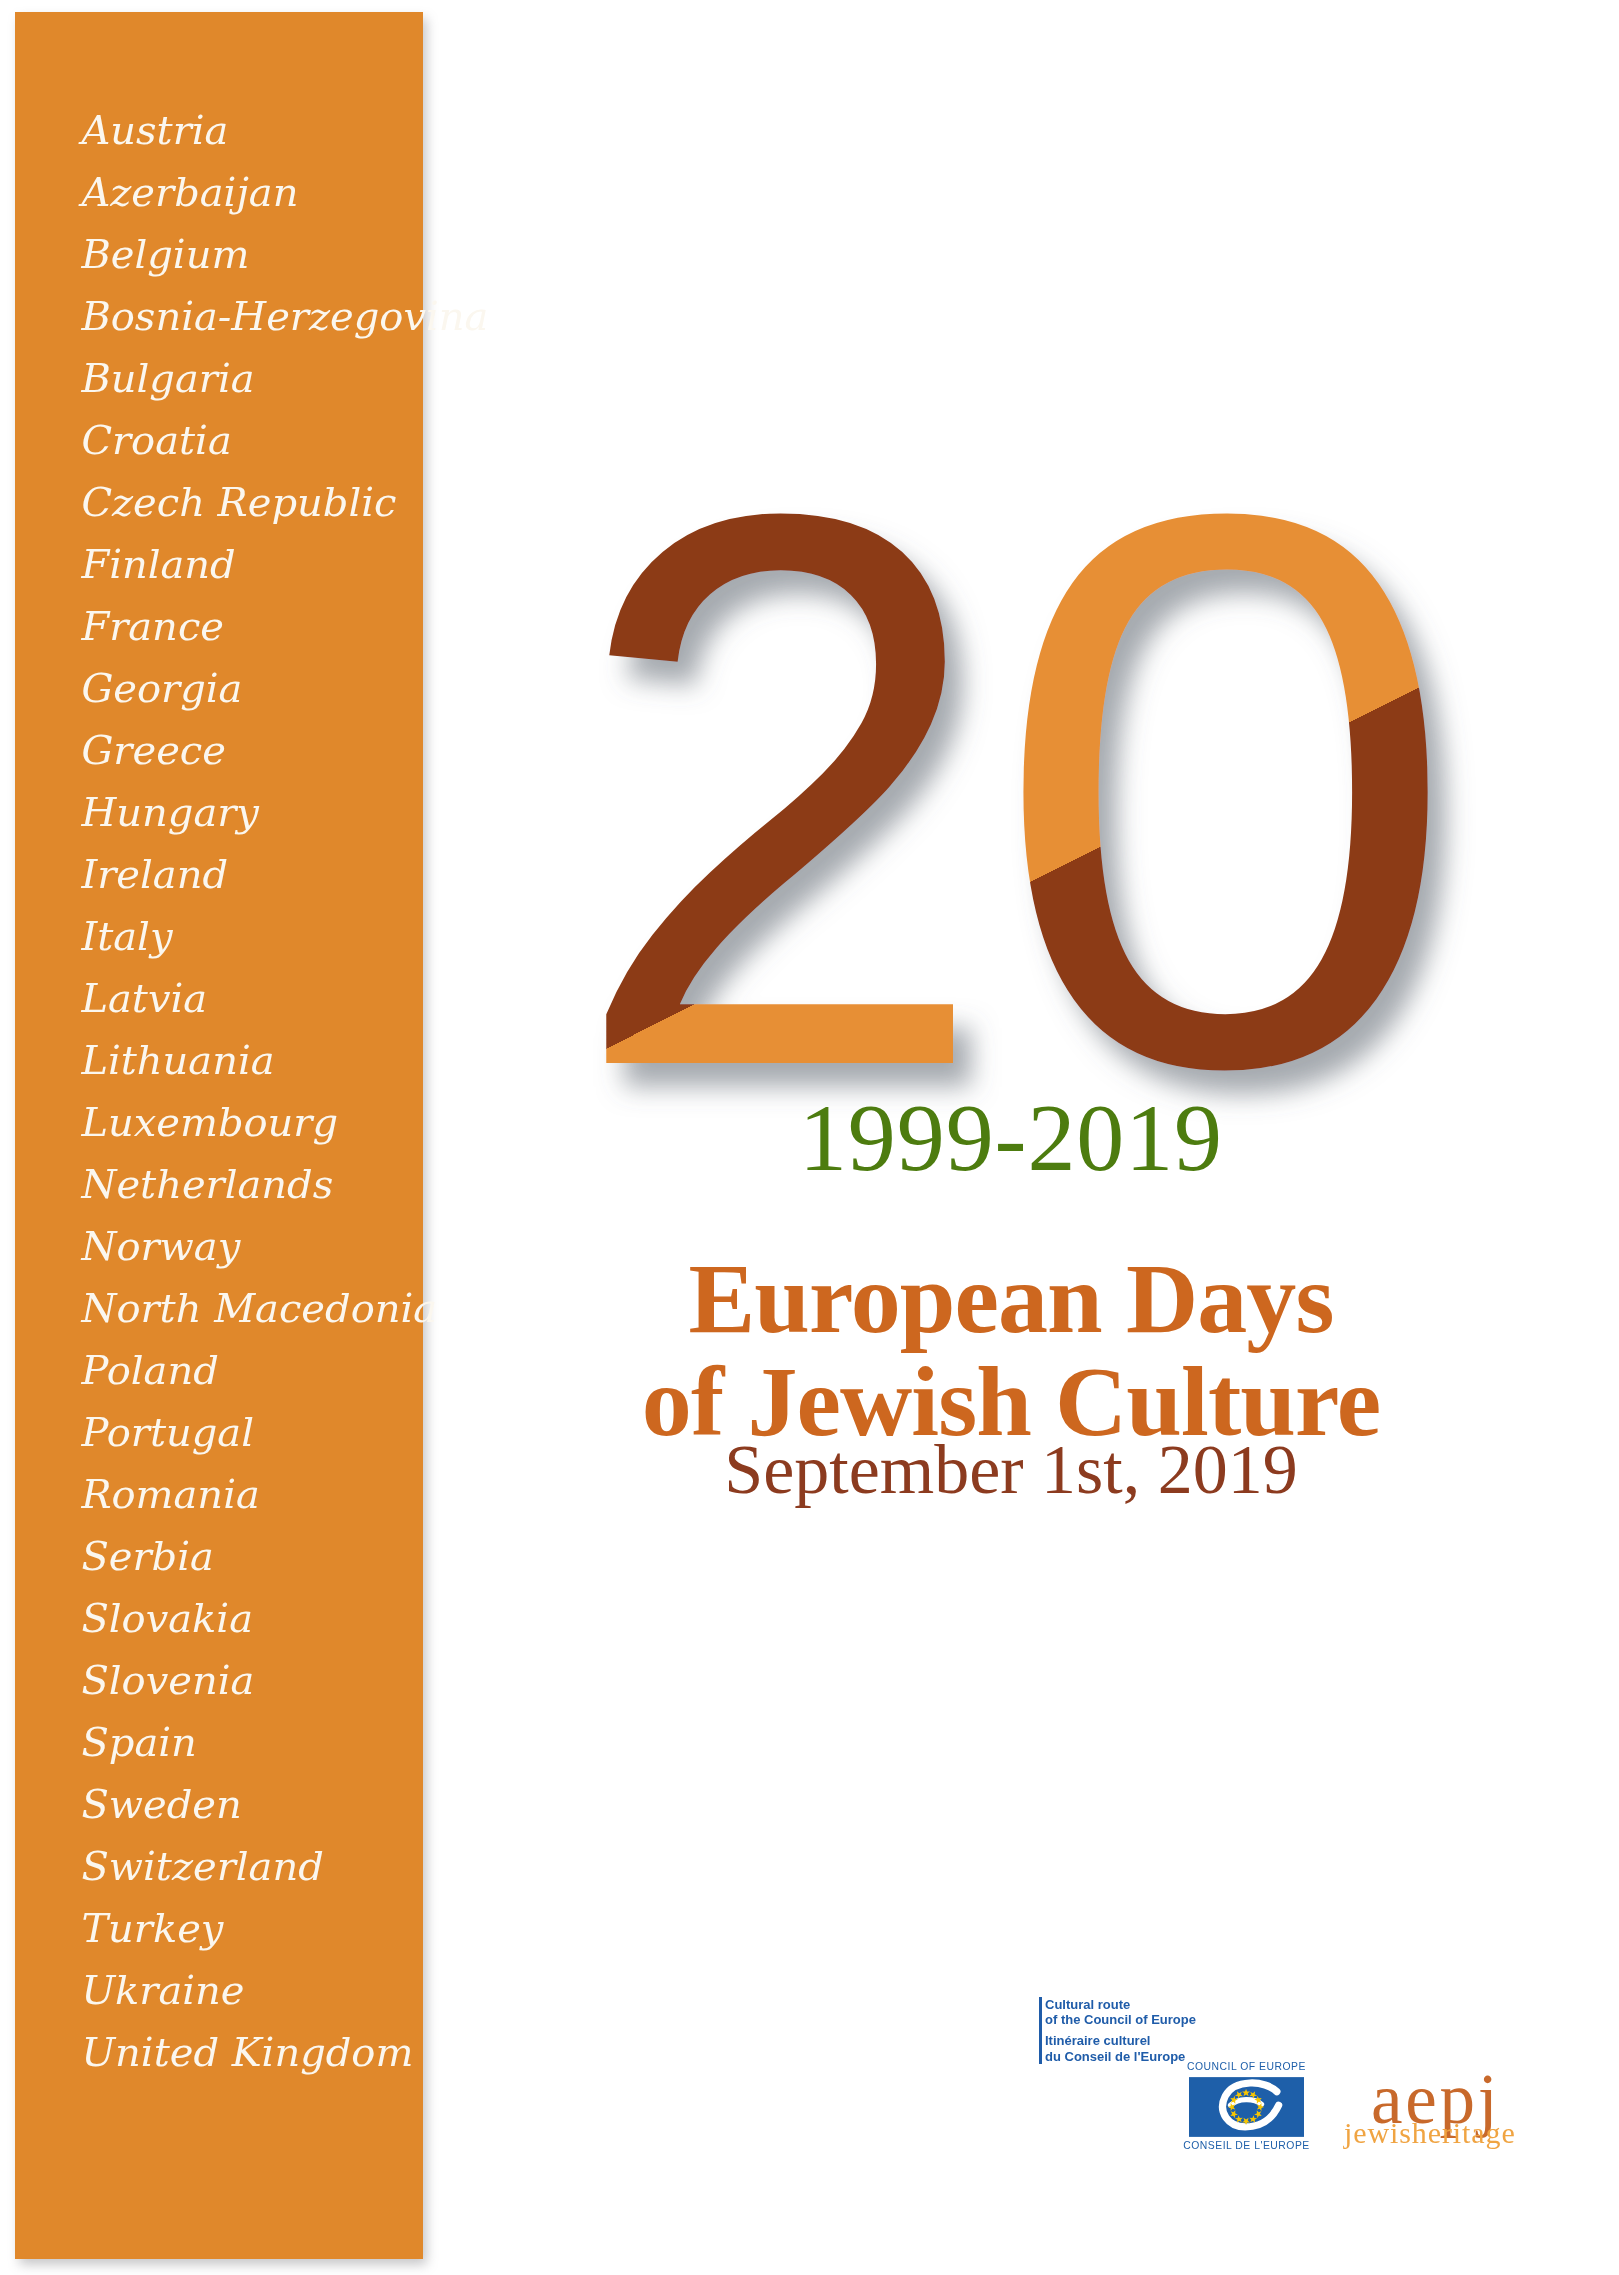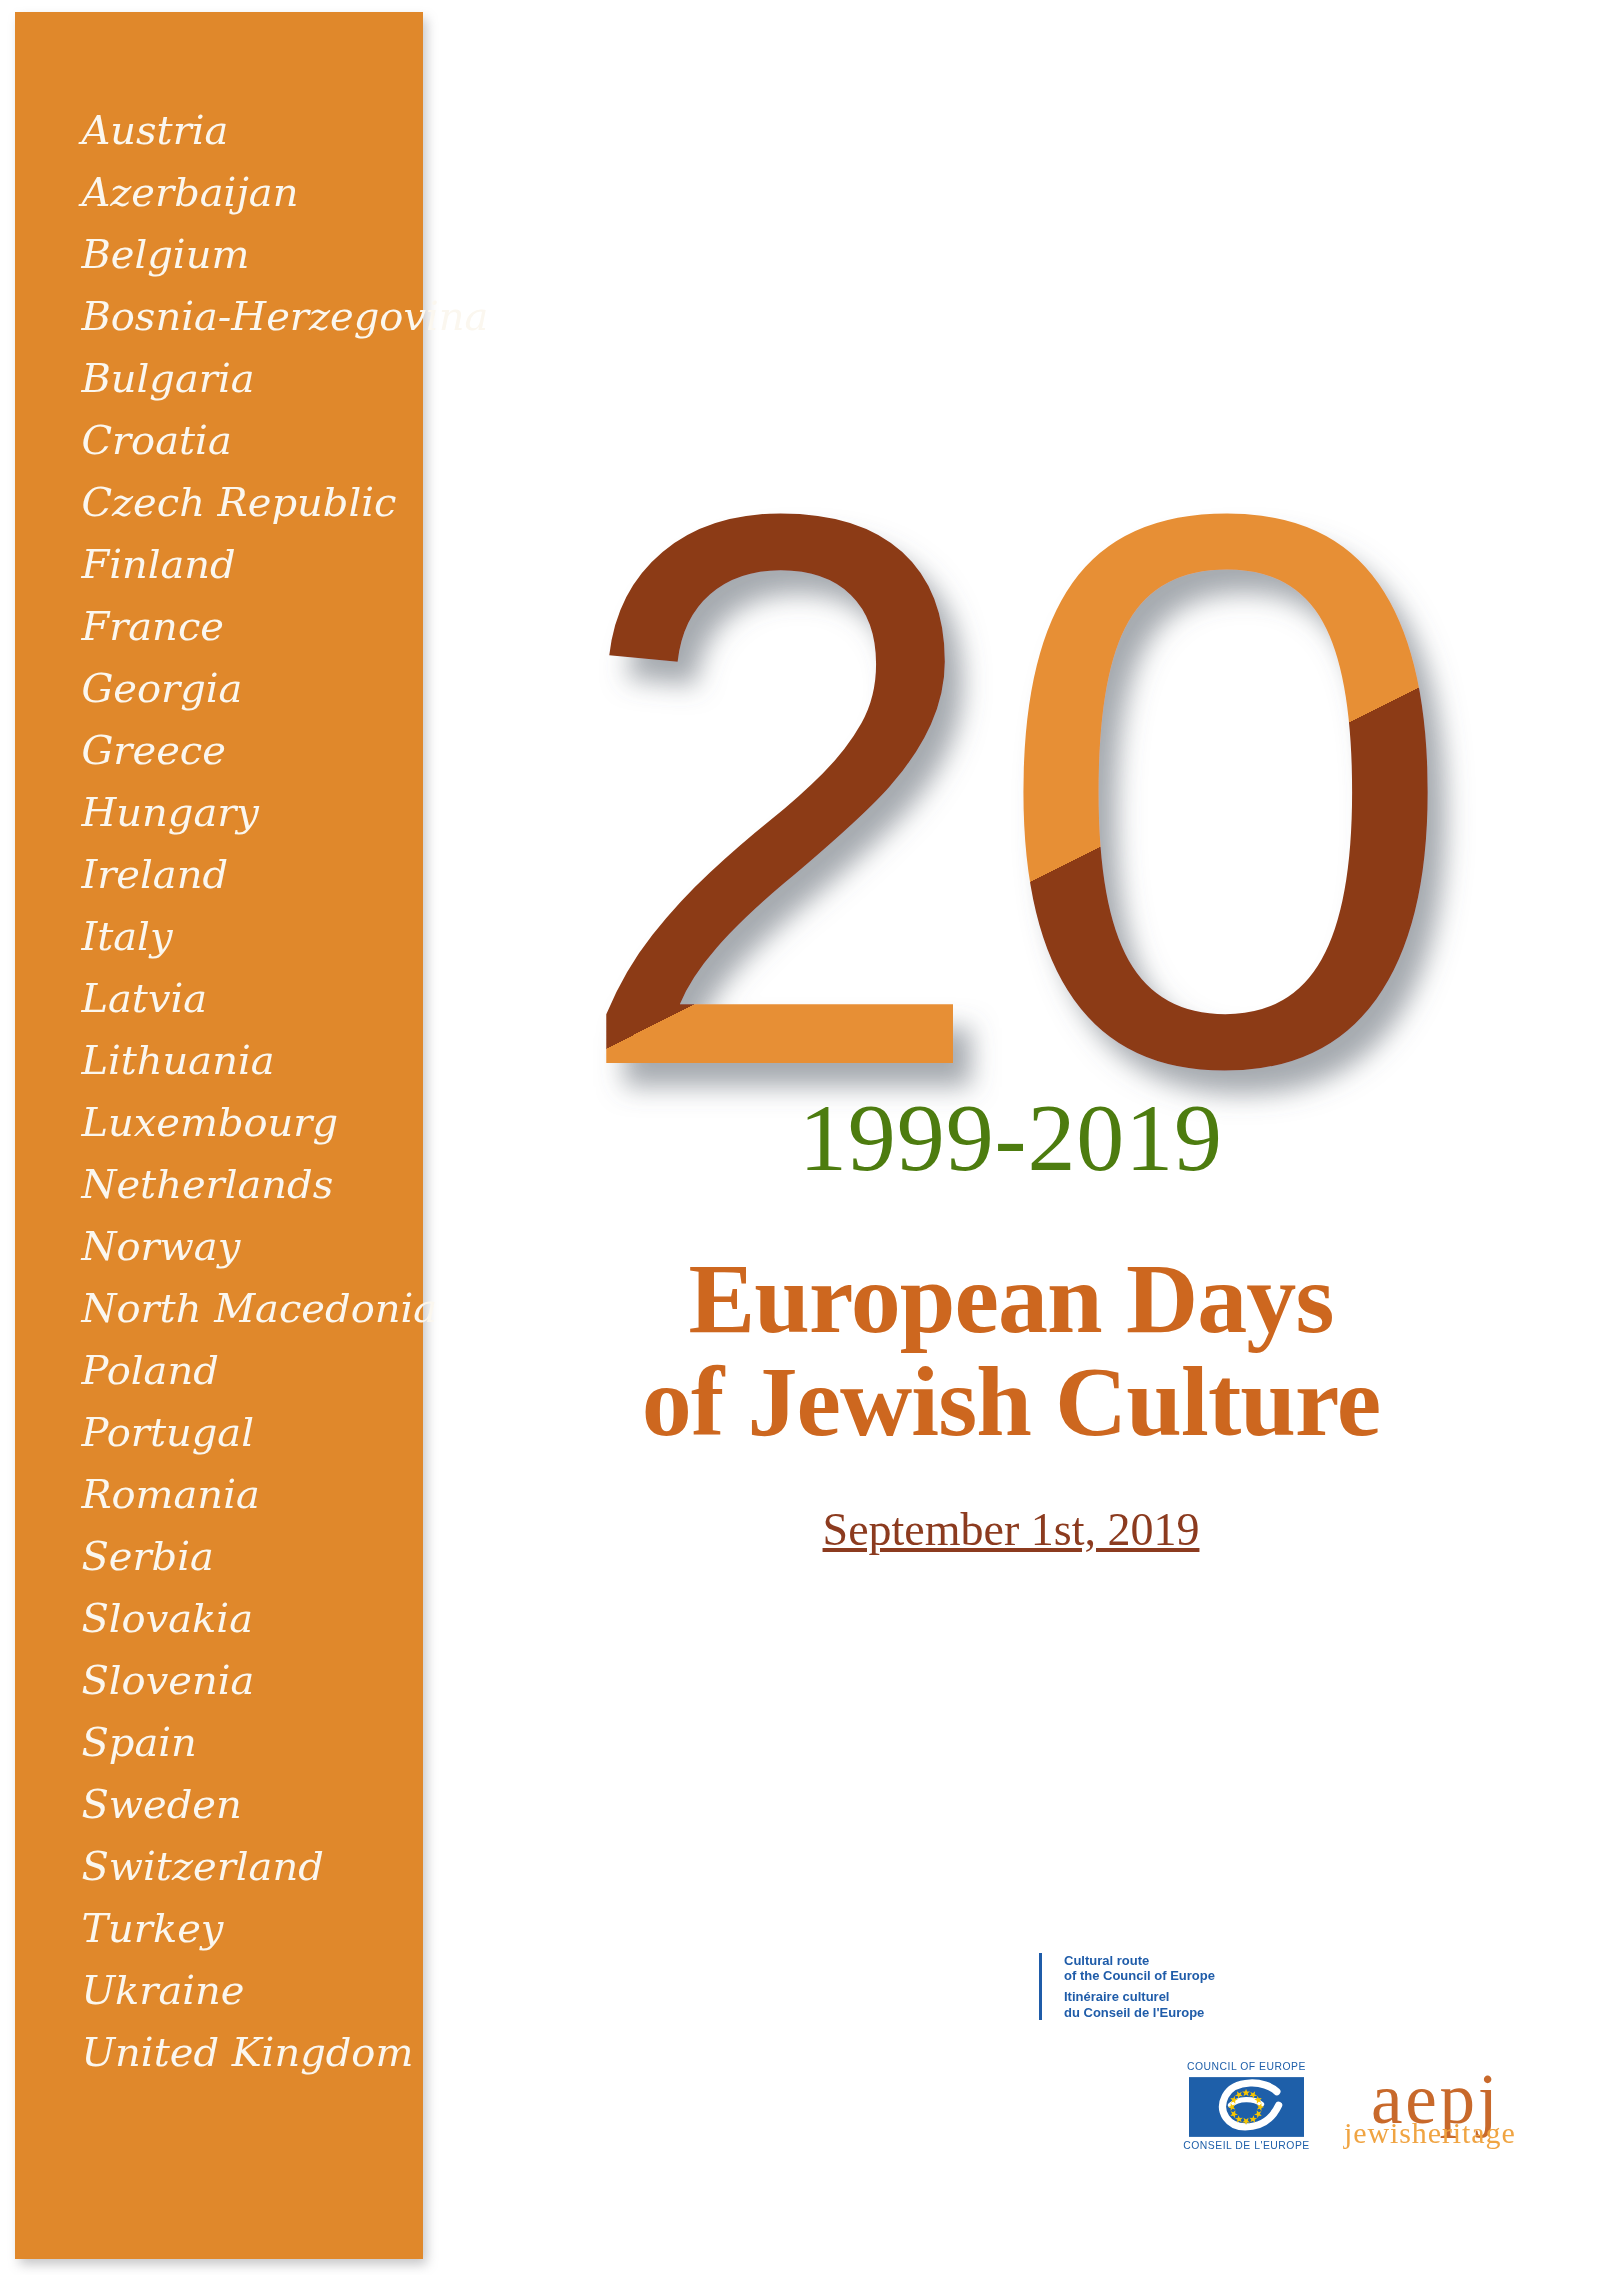--- a/index.html
+++ b/index.html
@@ -15,25 +15,25 @@
            font-style:italic;font-size:40px;white-space:nowrap;}
 
   
   .num-overlay{position:absolute;left:0;top:0;width:1619px;height:2276px;pointer-events:none;}
   .num-overlay text{font-family:"Liberation Sans","DejaVu Sans",sans-serif;font-weight:400;}
 
   
   .centercol{position:absolute;left:423px;width:1176px;text-align:center;}
   .dates{top:1090px;font-size:96px;line-height:96px;color:#4d7c0f;letter-spacing:0.9px;}
   .title{top:1247px;font-size:100px;line-height:103px;font-weight:bold;color:#CD671F;letter-spacing:-0.9px;}
-  .subtitle{top:1494px;font-size:46px;line-height:72px;color:#8C3B1F;text-decoration:underline;}
+  .subtitle{top:1434px;font-size:70px;line-height:72px;color:#8C3B1F;}
 
   
-  .cultural-route{position:absolute;left:1039px;top:1953px;border-left:3.6px solid #1F5CA9;
-                  padding-left:22px;color:#1F5CA9;
+  .cultural-route{position:absolute;left:1039px;top:1997px;border-left:3.6px solid #1F5CA9;
+                  padding-left:3px;color:#1F5CA9;
                   font-family:"Liberation Sans","DejaVu Sans",sans-serif;
                   font-weight:bold;font-size:13px;line-height:15.4px;}
   .cultural-route .fr{margin-top:5.4px;}
   .coe{position:absolute;left:1183px;top:2061px;width:127px;text-align:center;
        font-family:"Liberation Sans","DejaVu Sans",sans-serif;color:#1E5FA9;}
   .coe .cap{font-size:10.4px;letter-spacing:0.5px;white-space:nowrap;}
   .coe svg{display:block;margin:4.5px auto 3.6px auto;}
   .aepj-acronym{position:absolute;left:1371px;top:2064px;color:#C8692B;
                 font-family:"Liberation Serif",serif;font-size:71px;line-height:71px;
                 letter-spacing:2.7px;}

